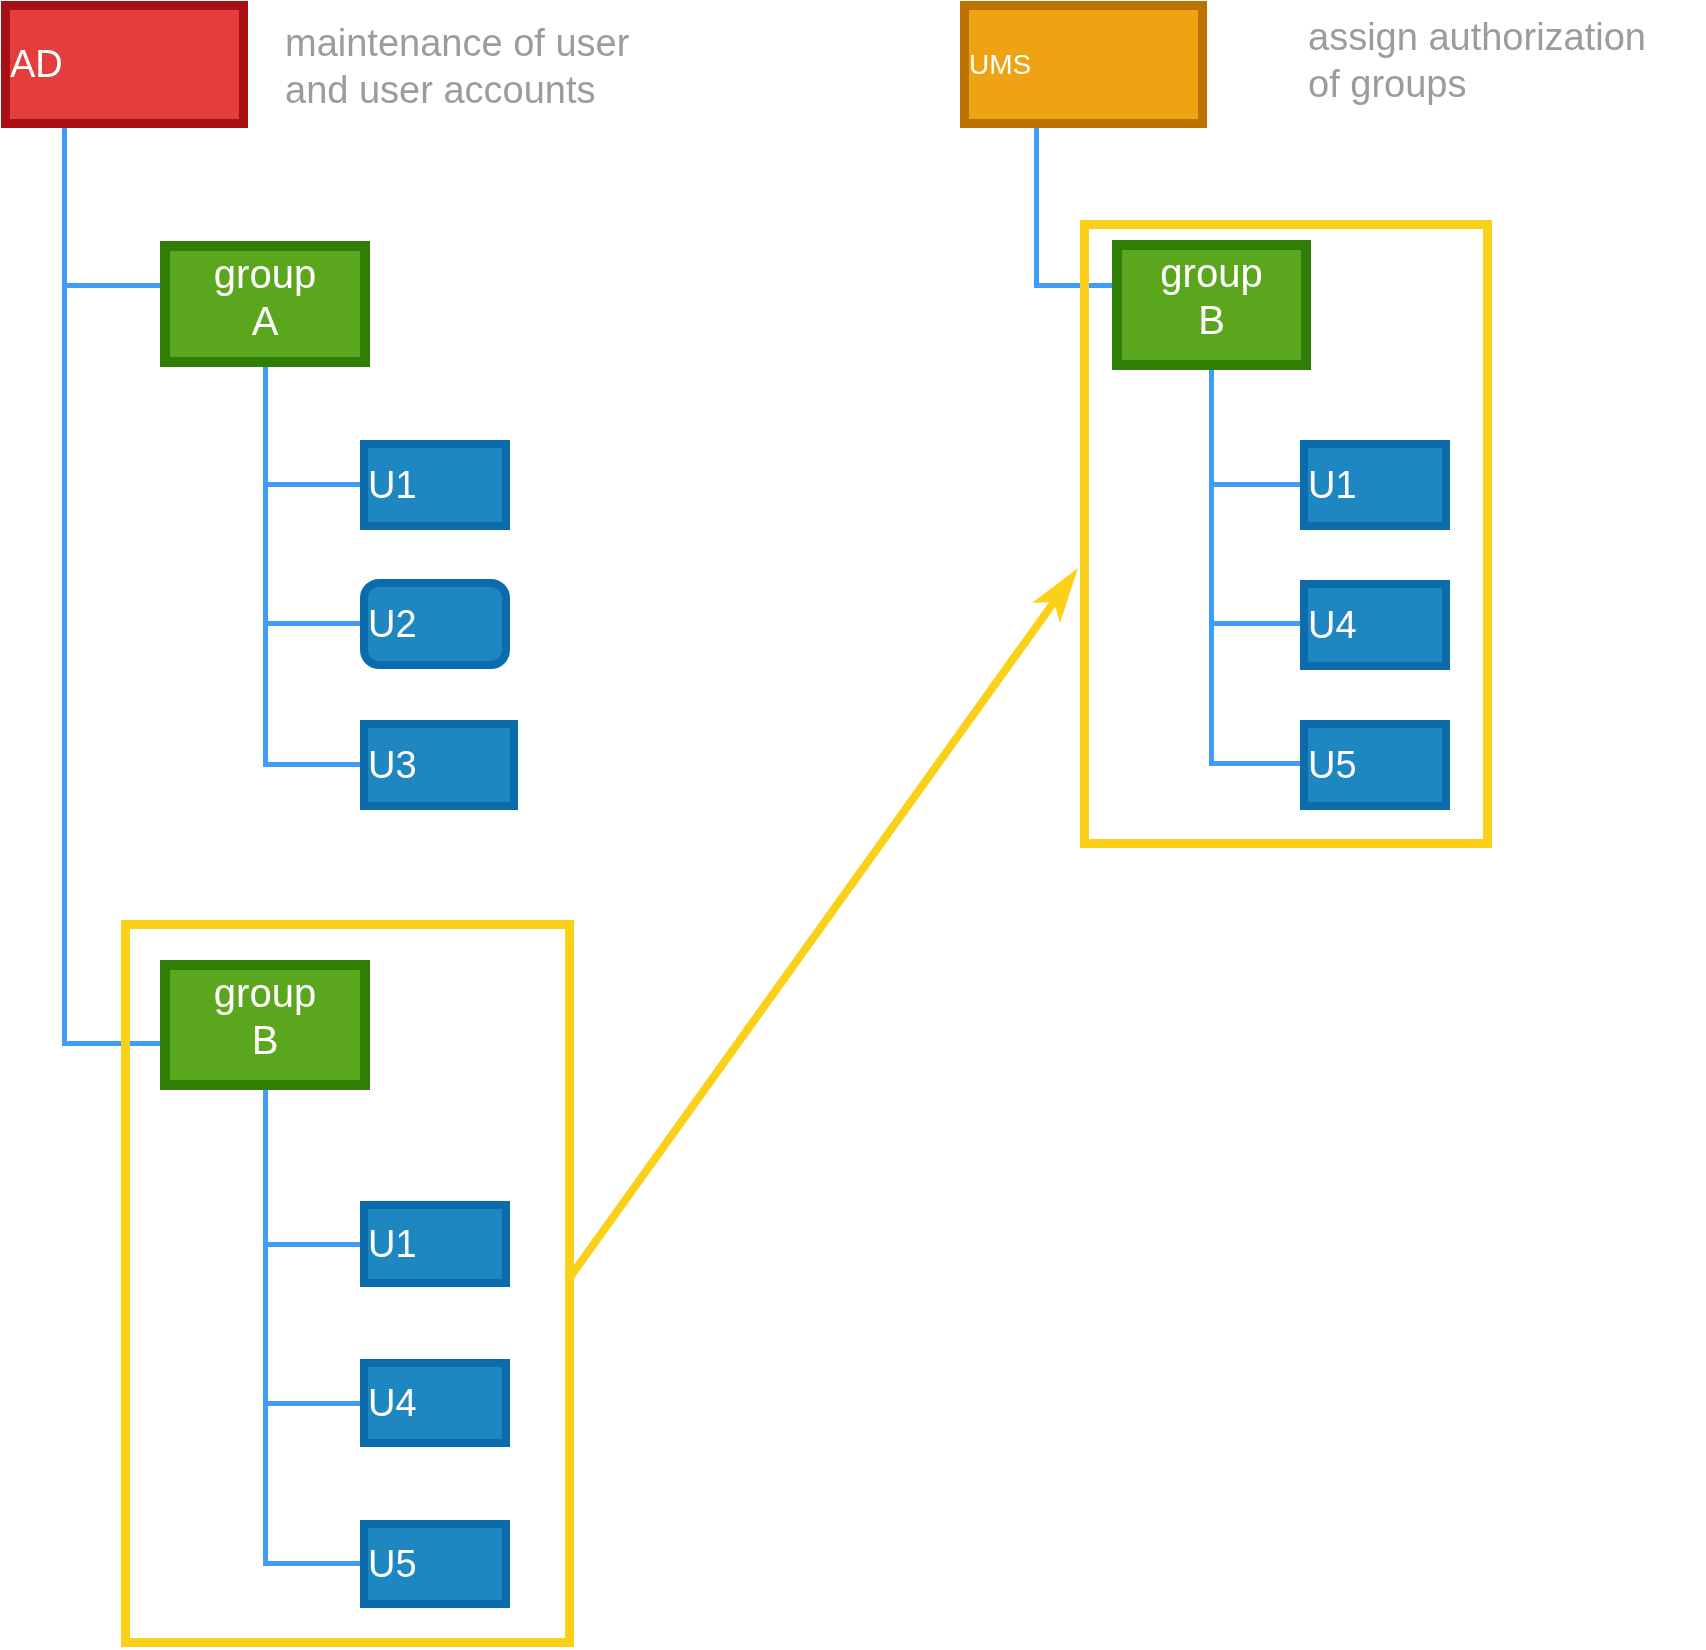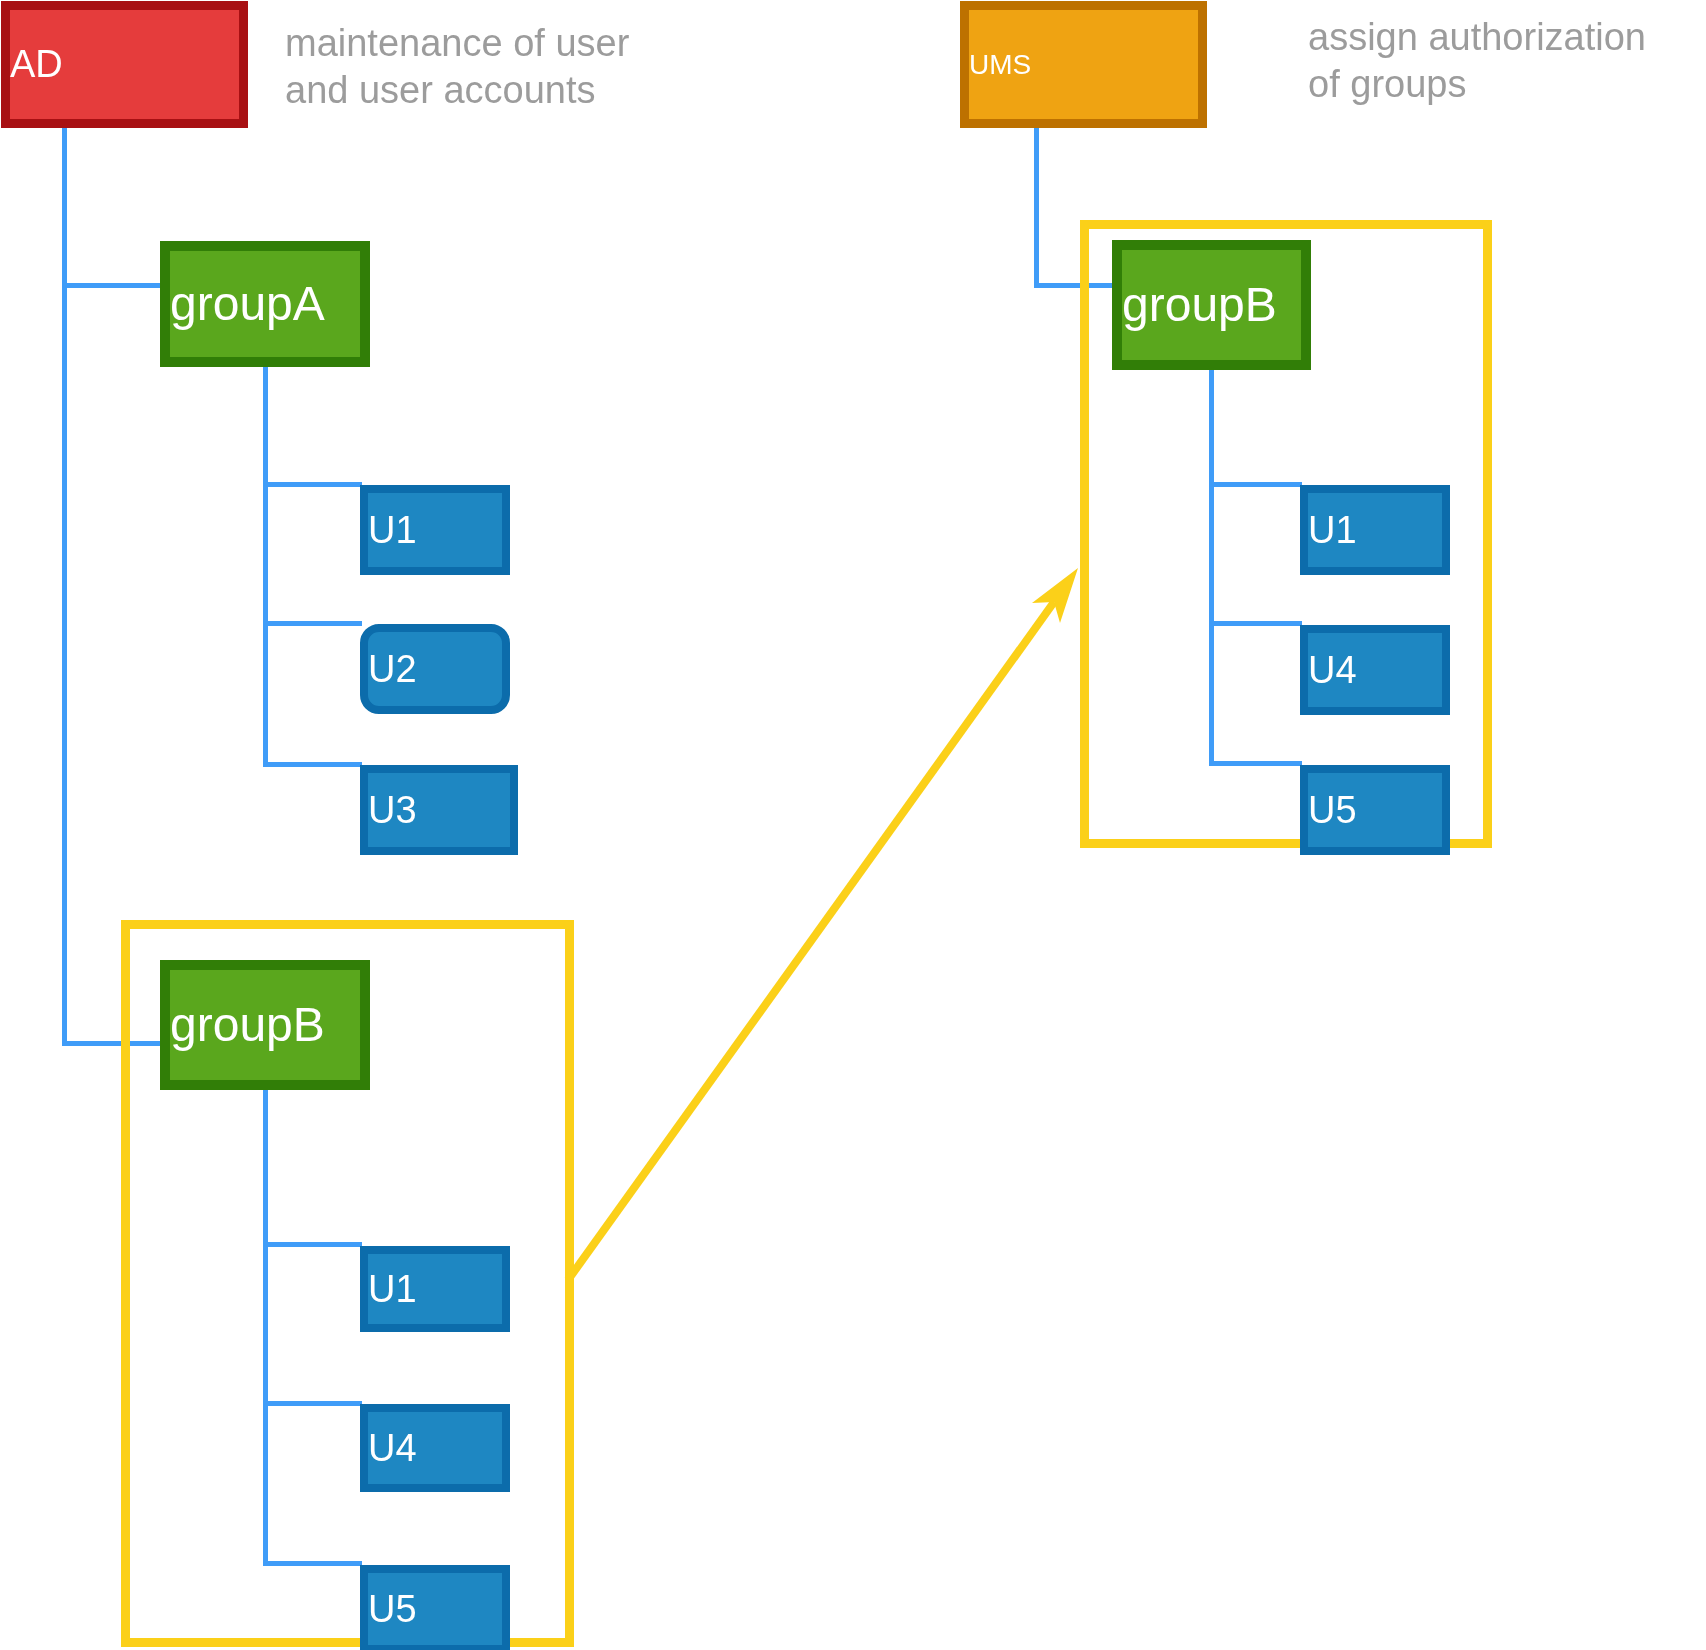--- a/index.html
+++ b/index.html
@@ -8,23 +8,23 @@
     background:#ffffff; overflow:hidden;
     font-family:"Liberation Sans", sans-serif;
   }
   .box {
     position:absolute; box-sizing:border-box;
     display:flex; align-items:center; justify-content:flex-start;
     color:#ffffff; text-align:center;
   }
   .node-red    { background:var(--red-fill);    border:9px solid var(--red-border);    font-size:38px; }
   .node-orange { background:var(--orange-fill); border:9px solid var(--orange-border); font-size:28px; }
-  .node-green  { background:var(--green-fill);  border:10px solid var(--green-border); font-size:48px;
-                 flex-direction:row; line-height:1.18; }
-  .node-blue   { background:var(--blue-fill);   border:8px solid var(--blue-border);   font-size:38px;margin-top:45px; }
+  .node-green  { background:var(--green-fill);  border:10px solid var(--green-border); font-size:40px;
+                 flex-direction:column; line-height:1.18; }
+  .node-blue   { background:var(--blue-fill);   border:8px solid var(--blue-border);   font-size:38px; }
   .yellow-frame { position:absolute; box-sizing:border-box; border:9px solid var(--yellow); background:transparent; }
   .hline, .vline { position:absolute; background:var(--line-blue); }
   .note { position:absolute; color:var(--text-gray); font-size:38px; line-height:47px; white-space:nowrap; }
   #arrow-svg { position:absolute; left:0; top:0; pointer-events:none; }
   #arrow-svg line    { stroke:var(--yellow); stroke-width:8; }
   #arrow-svg polygon { fill:var(--yellow); }
 </style>
 </head>
 <body>
 

